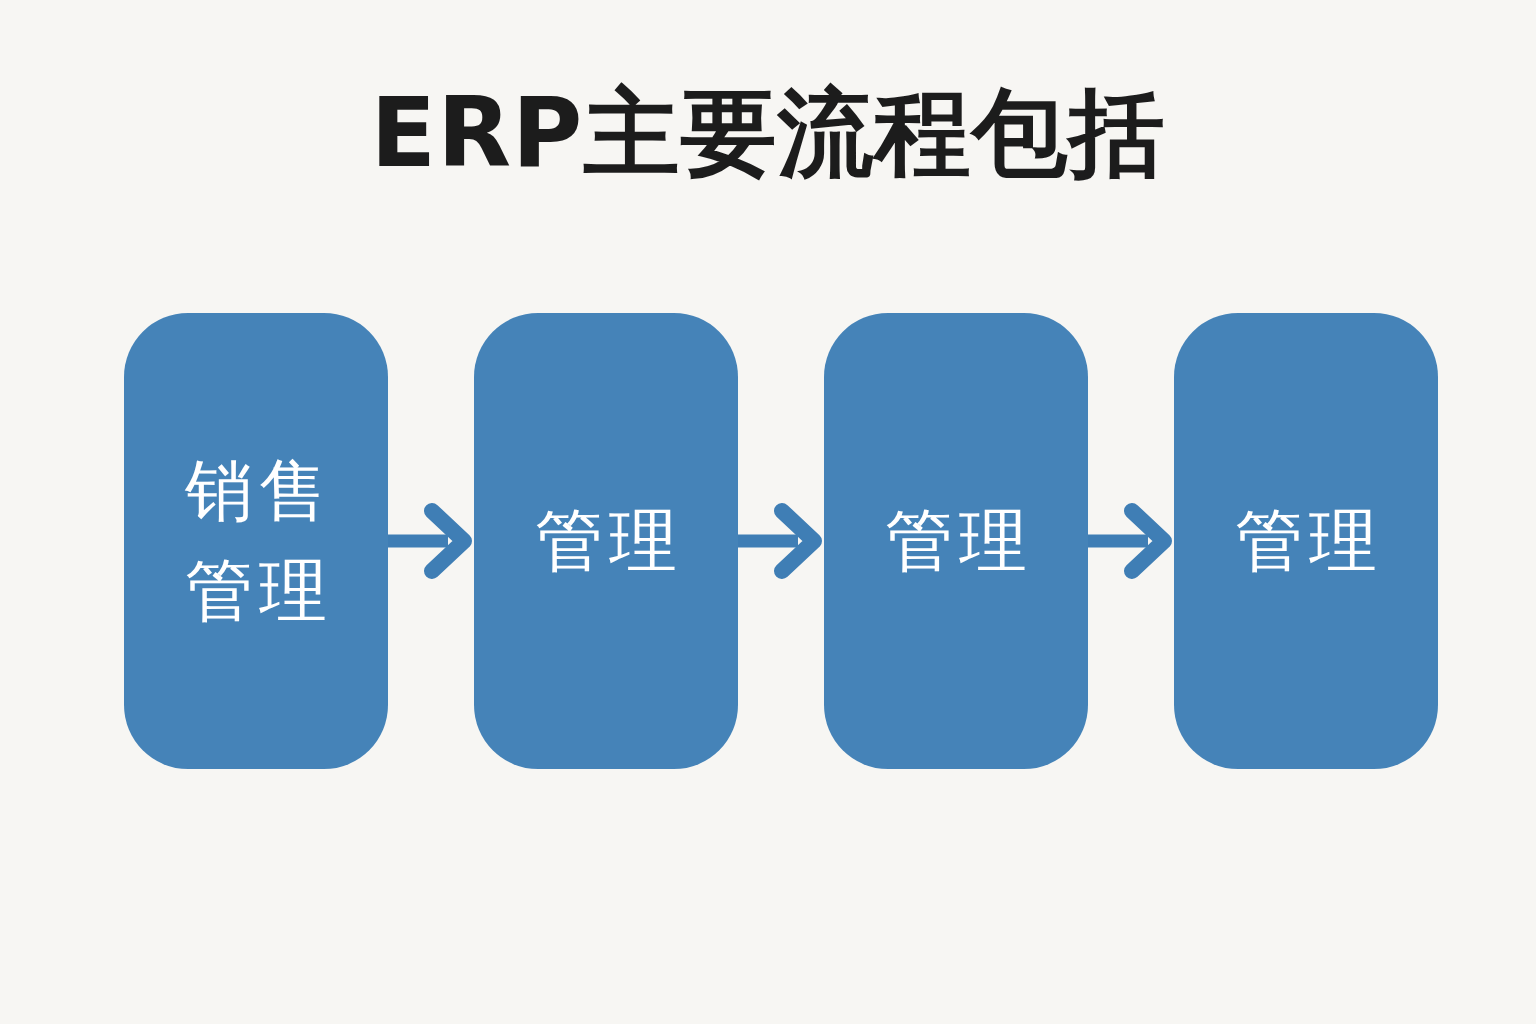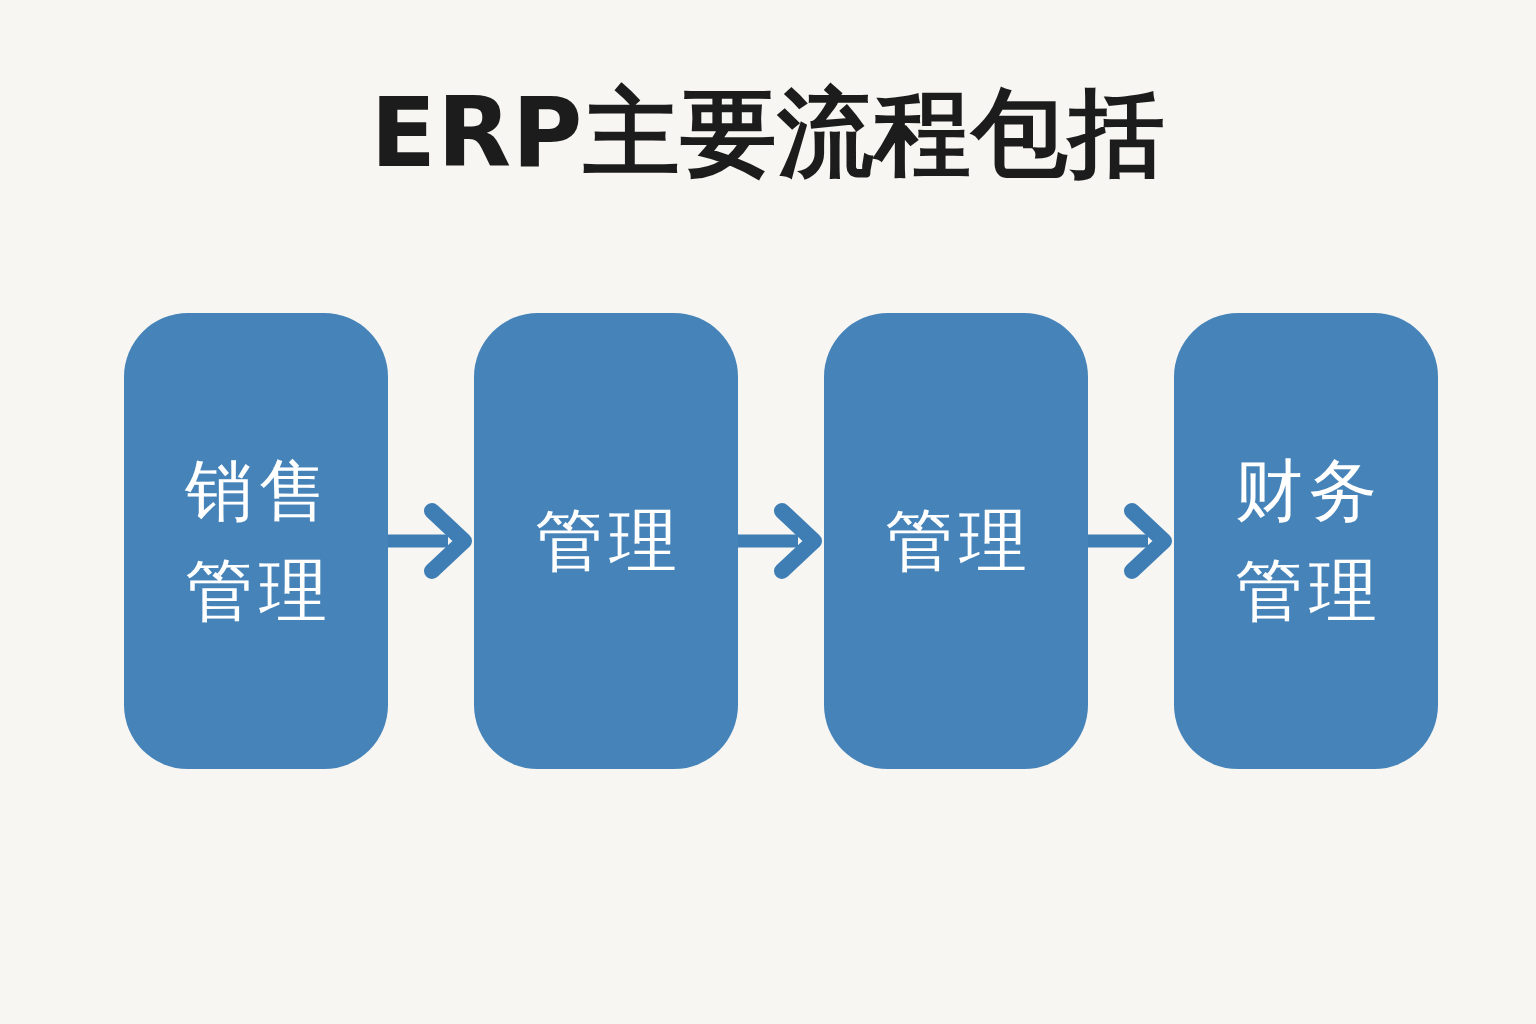--- a/index.html
+++ b/index.html
@@ -101,18 +101,17 @@
     <div class="step">
       <div class="step-label">管理</div>
     </div>
 
     <svg class="arrow" viewBox="0 0 86 120" aria-hidden="true">
       <line class="stroke" x1="0" y1="60" x2="60" y2="60" stroke-width="13" stroke-linecap="butt"></line>
       <polyline class="stroke" points="44,30 76,60 44,90" stroke-width="16" stroke-linecap="round" stroke-linejoin="round"></polyline>
     </svg>
 
     <div class="step">
-      <div class="step-label">财务</div>
       <div class="step-label">管理</div>
     </div>
 
   </div>
 </div>
 
 </body></html>

